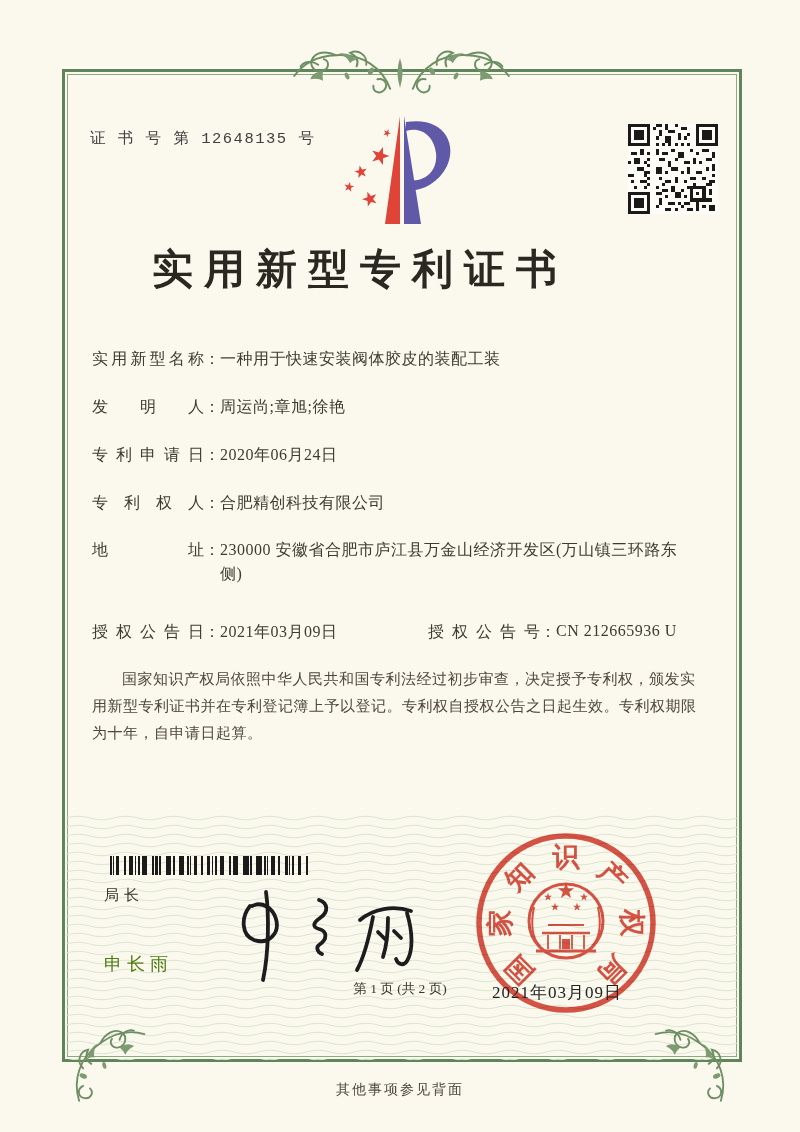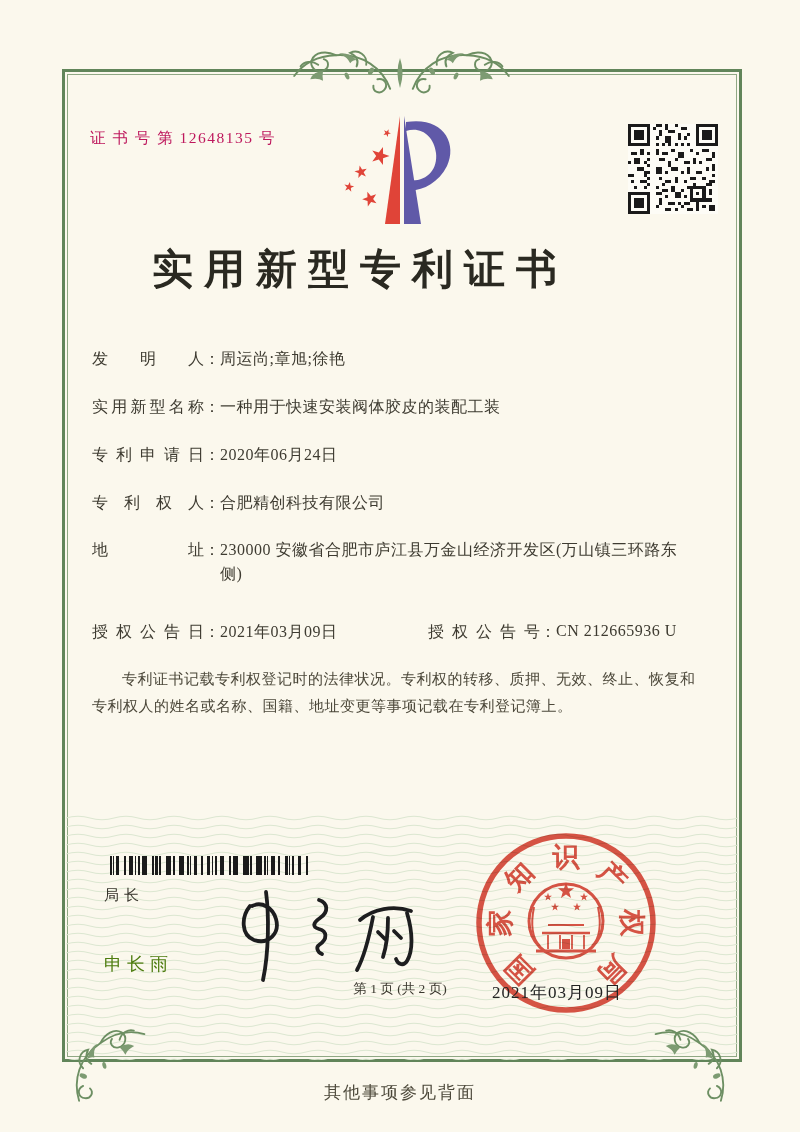--- a/index.html
+++ b/index.html
@@ -14,21 +14,21 @@
   .frame{
     left:62px;top:69px;width:680px;height:993px;
     border:3px solid #61855a;box-sizing:border-box;
   }
   .frame-inner{
     position:absolute;left:2px;top:2px;right:2px;bottom:2px;
     border:1px solid #8fa884;
   }
   
   .cert-no{
-    left:90px;top:128px;font-size:15.5px;letter-spacing:1.5px;color:#be185d;
+    left:90px;top:128px;font-size:15.5px;letter-spacing:1.5px;color:#404040;font-family:Liberation Mono, monospace;
   }
   .logo{left:334px;top:110px;}
   .qr{left:628px;top:124px;}
   .title{
     left:0;top:242px;width:720px;text-align:center;
     font-size:41px;font-weight:600;letter-spacing:11px;color:#2a2921;
   }
   
   .fields{left:92px;top:346px;width:620px;font-size:16px;color:#3e3b31;}
   .frow{line-height:25px;margin-bottom:23px;white-space:nowrap;}
@@ -52,21 +52,21 @@
       repeating-linear-gradient(90deg,#1b1b1b 0 2px,transparent 2px 7px),
       repeating-linear-gradient(90deg,transparent 0 3px,#1b1b1b 3px 4px,transparent 4px 11px),
       repeating-linear-gradient(90deg,transparent 0 6px,#1b1b1b 6px 9px,transparent 9px 13px);
   }
   .juzhang{left:104px;top:886px;font-size:15px;letter-spacing:5px;color:#35322a;}
   .juzhang-name{left:104px;top:952px;font-size:18px;letter-spacing:5px;color:#4d7c0f;}
   .sig{left:222px;top:882px;}
   .seal{left:470px;top:827px;mix-blend-mode:multiply;}
   .seal-date{left:492px;top:981px;font-size:17px;letter-spacing:1px;color:#222;font-weight:500;}
   .pageno{left:0;top:980px;width:800px;text-align:center;font-size:13.5px;color:#3a372e;}
-  .footer-note{left:0;top:1081px;width:800px;text-align:center;font-size:17px;letter-spacing:2px;color:#4c483a;}
+  .footer-note{left:0;top:1081px;width:800px;text-align:center;font-size:14px;letter-spacing:2px;color:#4c483a;}
   .orn-br{transform:scaleX(-1);}
   svg{display:block;}
 </style>
 </head>
 <body>
 
 <svg width="0" height="0" style="position:absolute">
   <defs>
     <path id="star" d="M0,-10 L2.35,-3.24 9.51,-3.09 3.8,1.24 5.88,8.09 0,4 -5.88,8.09 -3.8,1.24 -9.51,-3.09 -2.35,-3.24 Z"></path>
     <path id="waveline" d="M0,4 q12,-3.5 24,0 t24,0 t24,0 t24,0 t24,0 t24,0 t24,0 t24,0 t24,0 t24,0 t24,0 t24,0 t24,0 t24,0 t24,0 t24,0 t24,0 t24,0 t24,0 t24,0 t24,0 t24,0 t24,0 t24,0 t24,0 t24,0 t24,0 t24,0" fill="none" stroke="#dce7d1" stroke-width="1"></path>
@@ -172,24 +172,24 @@
     <path d="M20,20h5v5h-5z M21,21v3h3v-3z" fill-rule="evenodd"></path>
       <rect x="22" y="22" width="1" height="1"></rect>
     <path d="M9 0h2v1H9zM12 0h1v2h-1zM15 0h1v1h-1zM17 1h2v1h-2zM8 1h1v1H8zM10 2h1v2h-1zM13 2h2v1h-2zM16 3h1v2h-1zM19 3h1v1h-1zM9 4h1v1H9zM12 4h2v2h-2zM18 4h1v1h-1zM9 6h1v1H9zM11 6h1v1h-1zM13 6h1v1h-1zM15 6h1v1h-1zM17 6h1v1h-1zM19 6h1v1h-1zM6 9h1v1H6zM6 11h1v1H6zM6 13h1v1H6zM6 15h1v1H6zM6 17h1v1H6zM6 19h1v1H6zM1 9h2v1H1zM4 8h1v2H4zM2 11h2v2H2zM0 12h1v1H0zM5 12h1v1H5zM3 14h2v1H3zM0 16h2v1H0zM5 15h1v2H5zM1 18h1v1H1zM4 18h2v1H4zM2 20h1v1H2zM5 20h1v1H5zM9 8h1v2H9zM11 9h2v1h-2zM14 8h1v1h-1zM16 9h2v2h-2zM20 8h1v1h-1zM22 9h1v1h-1zM24 8h2v1h-2zM27 9h1v2h-1zM10 11h2v1h-2zM13 12h1v2h-1zM15 11h1v1h-1zM18 12h2v1h-2zM21 11h1v2h-1zM23 12h1v1h-1zM25 11h2v1h-2zM9 14h2v2H9zM12 15h1v1h-1zM14 14h2v1h-2zM17 15h1v1h-1zM19 14h1v2h-1zM22 15h2v1h-2zM25 14h1v1h-1zM27 13h1v2h-1zM10 17h1v1h-1zM12 18h2v1h-2zM15 17h1v2h-1zM18 18h1v1h-1zM20 17h2v1h-2zM24 17h1v1h-1zM26 18h2v1h-2zM27 16h1v1h-1zM11 19h1v1h-1zM21 19h1v1h-1zM25 19h2v1h-2zM9 20h1v1H9zM11 21h2v1h-2zM14 20h1v2h-1zM17 21h1v1h-1zM19 20h1v1h-1zM9 22h2v1H9zM12 23h1v1h-1zM15 22h2v2h-2zM18 23h1v1h-1zM26 21h1v2h-1zM10 24h1v2h-1zM13 25h2v1h-2zM16 25h1v1h-1zM18 25h2v1h-2zM21 24h1v1h-1zM22 25h1v2h-1zM25 24h2v1h-2zM9 26h1v1H9zM12 27h2v1h-2zM15 27h1v1h-1zM17 26h1v1h-1zM19 27h2v1h-2zM22 27h1v1h-1zM24 26h1v1h-1zM26 26h2v2h-2z"></path>
   </g>
 </svg>
 
 <div class="abs title">实用新型专利证书</div>
 
 <div class="abs fields">
   <div class="frow">
+    <span class="flabel">实用新型名称</span><span class="fcolon">：</span><span class="fvalue">一种用于快速安装阀体胶皮的装配工装</span>
+  </div>
+  <div class="frow">
     <span class="flabel">发明人</span><span class="fcolon">：</span><span class="fvalue">周运尚;章旭;徐艳</span>
-  </div>
-  <div class="frow">
-    <span class="flabel">实用新型名称</span><span class="fcolon">：</span><span class="fvalue">一种用于快速安装阀体胶皮的装配工装</span>
   </div>
   <div class="frow">
     <span class="flabel">专利申请日</span><span class="fcolon">：</span><span class="fvalue">2020年06月24日</span>
   </div>
   <div class="frow">
     <span class="flabel">专利权人</span><span class="fcolon">：</span><span class="fvalue">合肥精创科技有限公司</span>
   </div>
   <div class="frow address">
     <span class="flabel">地址</span><span class="fcolon">：</span><span class="fvalue">230000 安徽省合肥市庐江县万金山经济开发区(万山镇三环路东侧)</span>
   </div>
@@ -197,21 +197,21 @@
     <span class="pair1">
       <span class="flabel">授权公告日</span><span class="fcolon">：</span><span class="fvalue">2021年03月09日</span>
     </span>
     <span>
       <span class="flabel">授权公告号</span><span class="fcolon">：</span><span class="fvalue">CN 212665936 U</span>
     </span>
   </div>
 </div>
 
 <div class="abs legal">
-  <p>专利证书记载专利权登记时的法律状况。专利权的转移、质押、无效、终止、恢复和专利权人的姓名或名称、国籍、地址变更等事项记载在专利登记簿上。</p>
+  <p>国家知识产权局依照中华人民共和国专利法经过初步审查，决定授予专利权，颁发实用新型专利证书并在专利登记簿上予以登记。专利权自授权公告之日起生效。专利权期限为十年，自申请日起算。</p>
 </div>
 
 <div class="abs barcode"></div>
 
 <div class="abs juzhang">局长</div>
 <div class="abs juzhang-name">申长雨</div>
 
 <svg class="abs sig" width="205" height="108" viewBox="0 0 205 108">
   <g fill="none" stroke="#1d1d1f" stroke-width="3.8" stroke-linecap="round" stroke-linejoin="round">
     <path d="M44,10 C47,32 47,70 41,98"></path>

